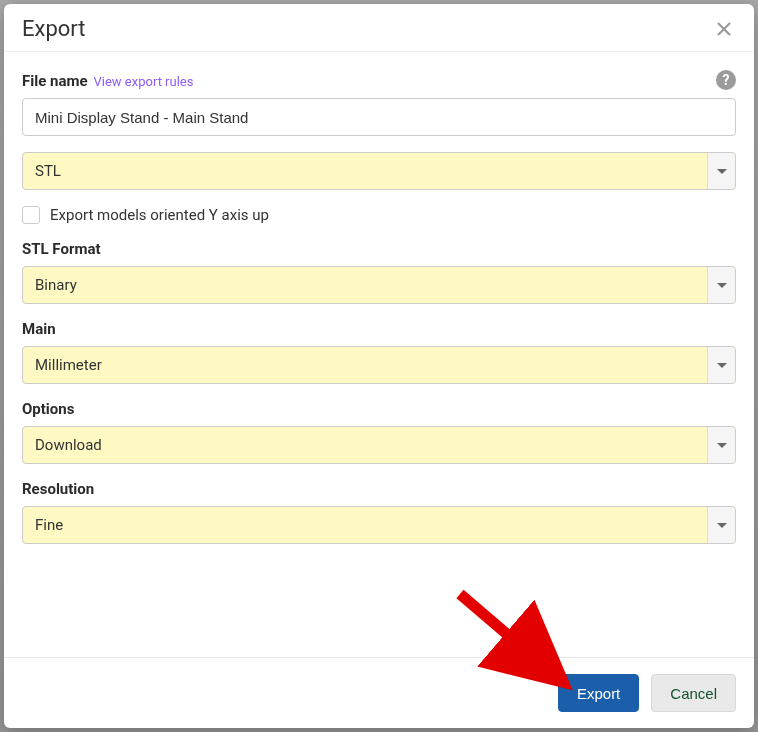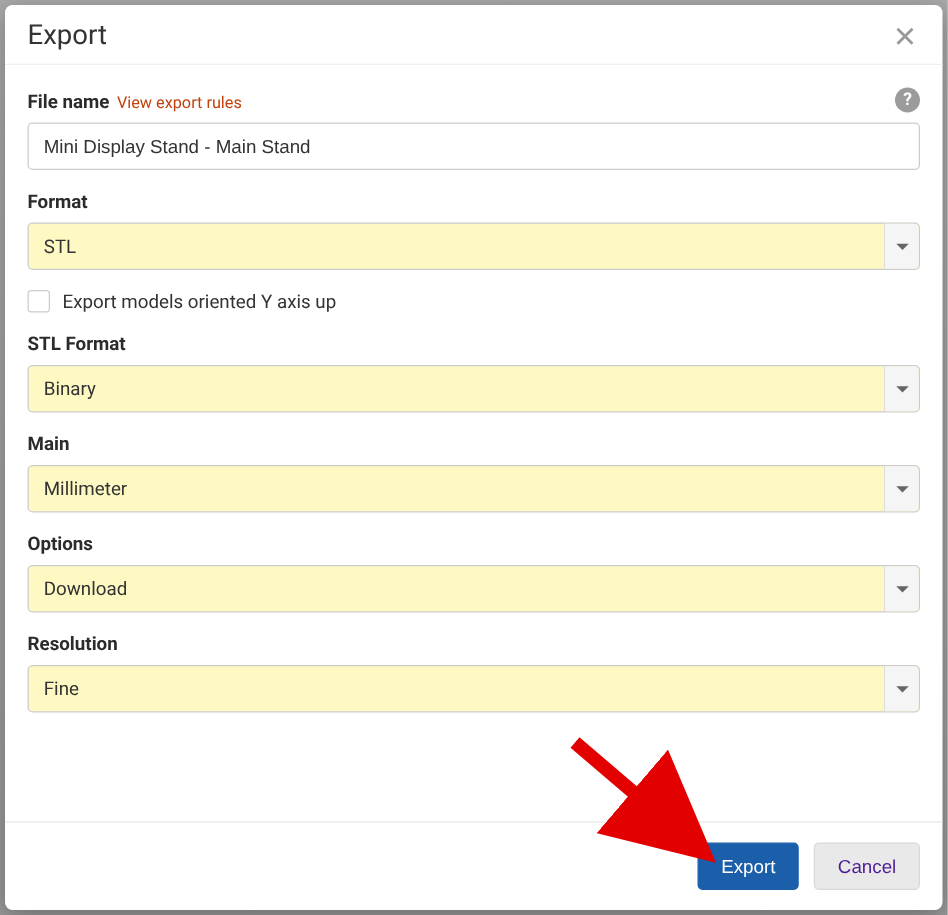--- a/index.html
+++ b/index.html
@@ -78,21 +78,21 @@
       gap: 6px;
     }
     .form-label {
       font-size: 15px;
       font-weight: 700;
       color: #2b2b2b;
     }
     .link {
       font-size: 13px;
       font-weight: 400;
-      color: #c2410c;
+      color: #8b5cf6;
       cursor: pointer;
     }
     .help-icon {
       width: 20px;
       height: 20px;
       border-radius: 50%;
       background: #9b9b9b;
       color: #fff;
       display: flex;
       align-items: center;
@@ -189,21 +189,21 @@
       display: flex;
       align-items: center;
     }
     .btn-primary {
       background: #1b5faa;
       color: #fff;
       border-color: #1b5faa;
     }
     .btn-secondary {
       background: #e9e9e9;
-      color: #4c1d95;
+      color: #14532d;
       border-color: #d8d8d8;
     }
     .arrow-annotation {
       position: absolute;
       left: 448px;
       top: 582px;
       pointer-events: none;
     }
   </style>
 </head>
@@ -230,23 +230,20 @@
         <div class="label-left">
           <span class="form-label">File name</span>
           <span class="link">View export rules</span>
         </div>
         <div class="help-icon">?</div>
       </div>
       <input type="text" class="text-input" value="Mini Display Stand - Main Stand" style="">
     </div>
 
     <div class="form-group">
-      <div class="label-row">
-        <span class="form-label">Format</span>
-      </div>
       <div class="select-wrap">
         <div class="select-input">
           <span>STL</span>
         </div>
         <div class="select-caret"></div>
       </div>
     </div>
 
     <div class="checkbox-row">
       <div class="checkbox"></div>

